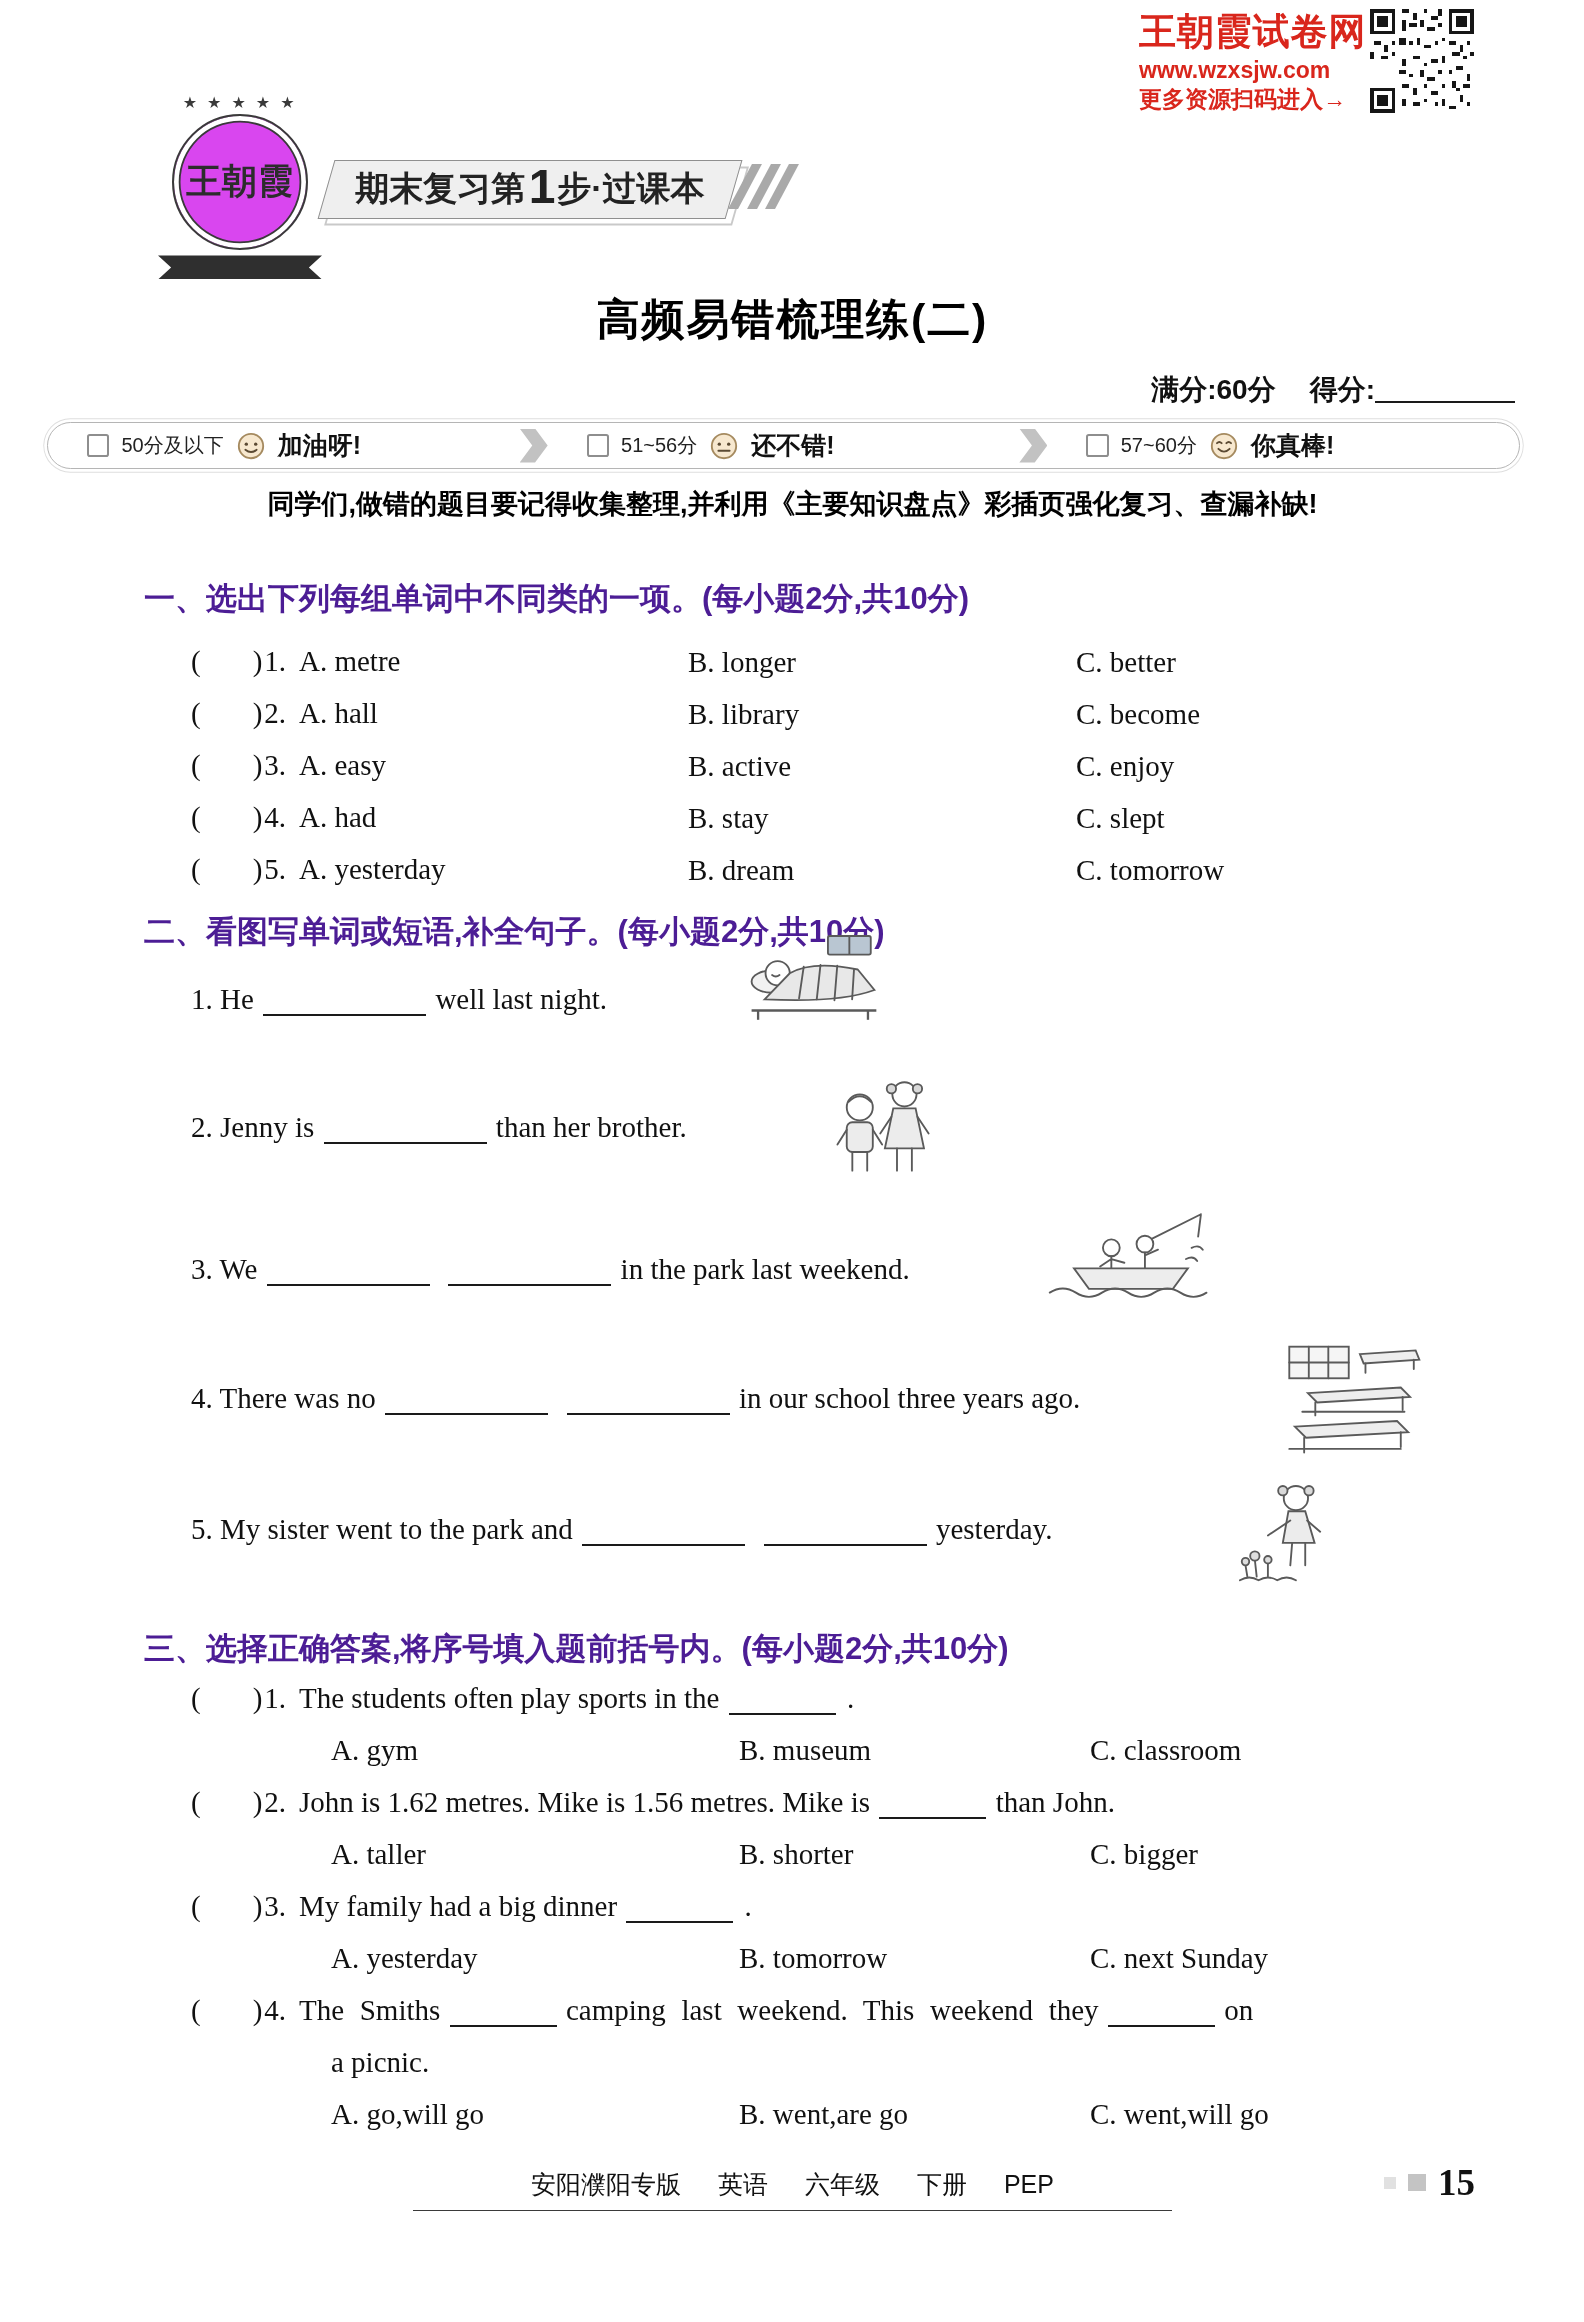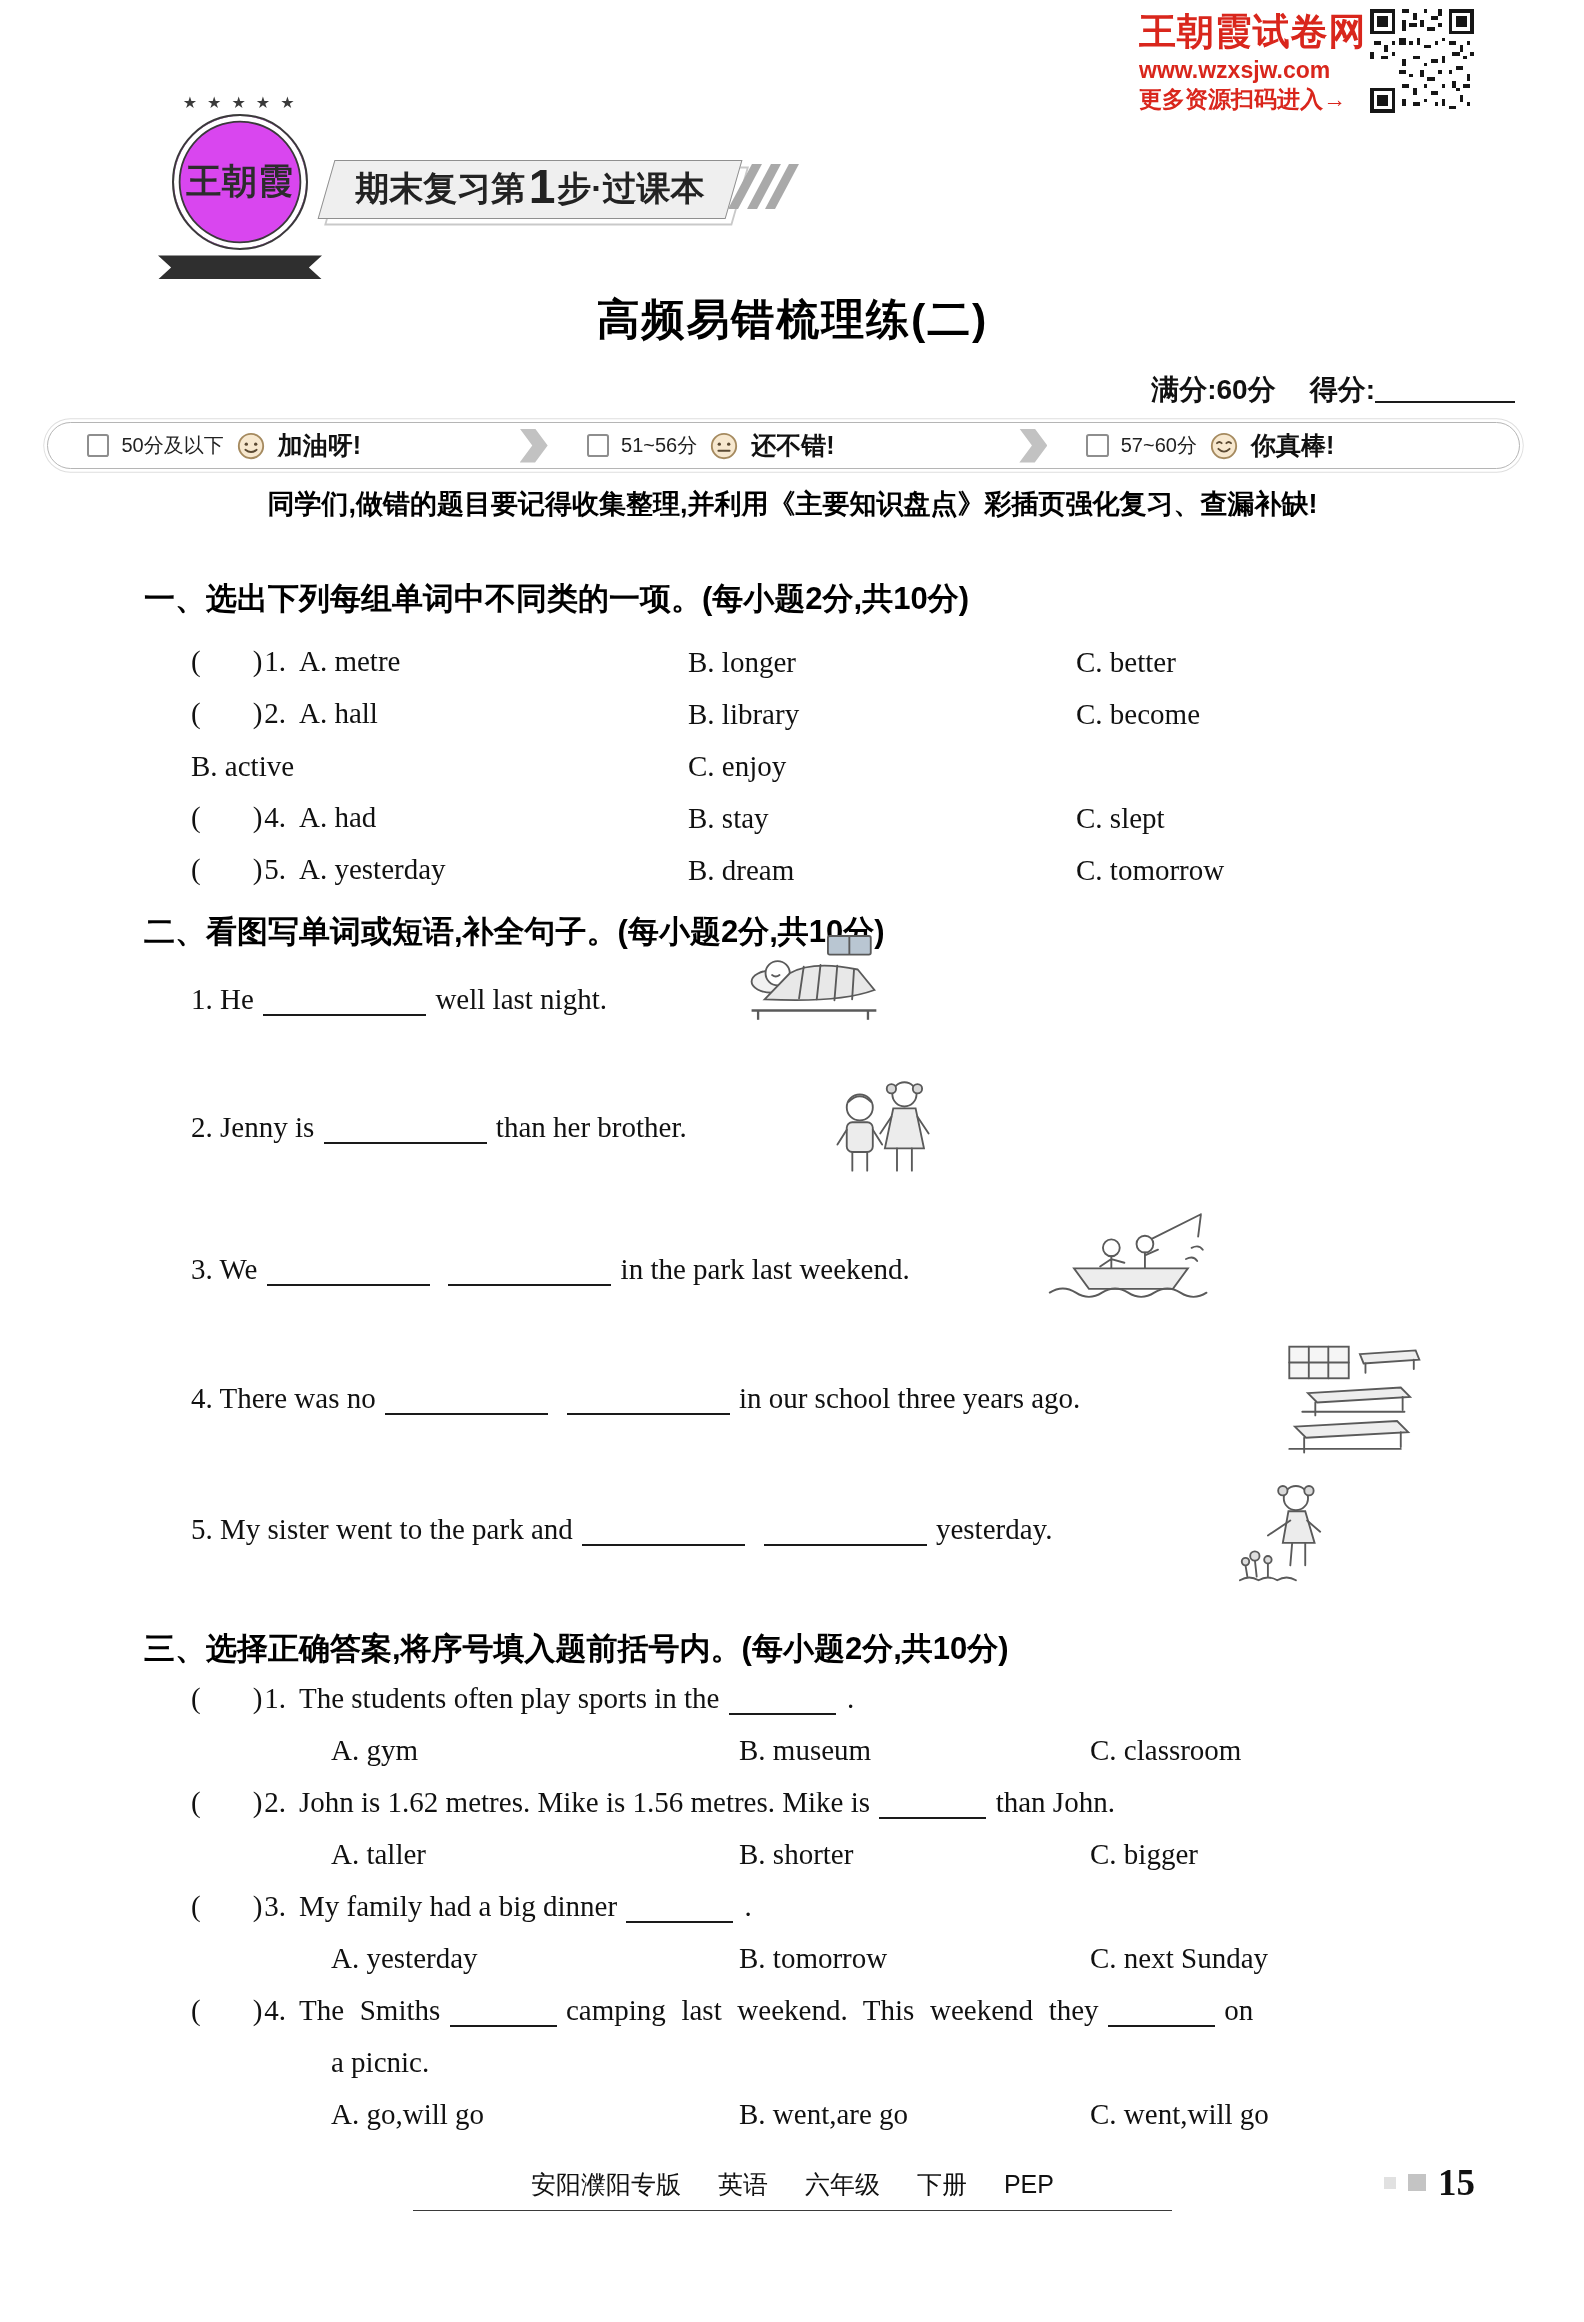--- a/index.html
+++ b/index.html
@@ -61,21 +61,21 @@
   .rng{font-family:"Liberation Sans","DejaVu Sans",sans-serif;font-size:20px;color:#222;}
   .face{width:30px;height:30px;flex:none;}
   .cmt{font-family:"Liberation Sans","DejaVu Sans",sans-serif;font-weight:bold;font-size:25px;color:#111;}
   .chev{width:28px;height:34px;background:#c2c2c2;flex:none;
         clip-path:polygon(0 0,55% 0,100% 50%,55% 100%,0 100%,45% 50%);}
 
   .notice{margin-top:17px;text-align:center;font-family:"Liberation Sans","DejaVu Sans",sans-serif;
           font-weight:bold;font-size:27px;color:#000;}
 
   .sec-heading{margin:0 0 0 144px;font-family:"Liberation Sans","DejaVu Sans",sans-serif;
-               font-weight:bold;font-size:31px;line-height:41px;color:#000000;}
+               font-weight:bold;font-size:31px;line-height:41px;color:#4c1d95;}
   .h1{margin-top:56px;} .h2{margin-top:15px;} .h3{margin-top:34px;}
 
   
   .s1-rows{margin:17px 70px 0 191px;}
   .s1-row{display:grid;grid-template-columns:497px 388px 1fr;align-items:center;height:52px;
           font-size:29px;}
   .paren{font-size:29px;}
   .pgap{display:inline-block;width:52px;height:32px;vertical-align:-7.5px;}
   .qno{margin:0 13px 0 1.9px;}
 
@@ -277,20 +277,21 @@
         <div><span>C. better</span></div>
       </div>
 
       <div class="s1-row">
         <div><span class="paren"><span>(</span><span class="pgap"></span><span>)</span></span><span class="qno">2.</span><span>A. hall</span></div>
         <div><span>B. library</span></div>
         <div><span>C. become</span></div>
       </div>
 
       <div class="s1-row">
+        <div><span class="paren"><span>(</span><span class="pgap"></span><span>)</span></span><span class="qno">3.</span><span>A. easy</span></div>
         <div><span>B. active</span></div>
         <div><span>C. enjoy</span></div>
       </div>
 
       <div class="s1-row">
         <div><span class="paren"><span>(</span><span class="pgap"></span><span>)</span></span><span class="qno">4.</span><span>A. had</span></div>
         <div><span>B. stay</span></div>
         <div><span>C. slept</span></div>
       </div>
 

